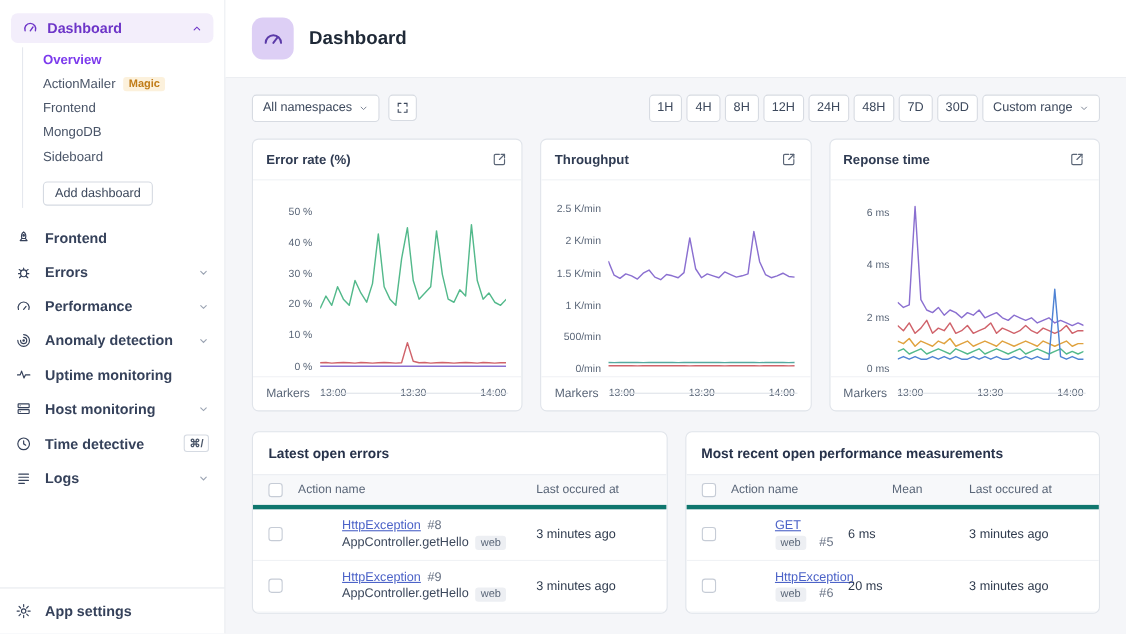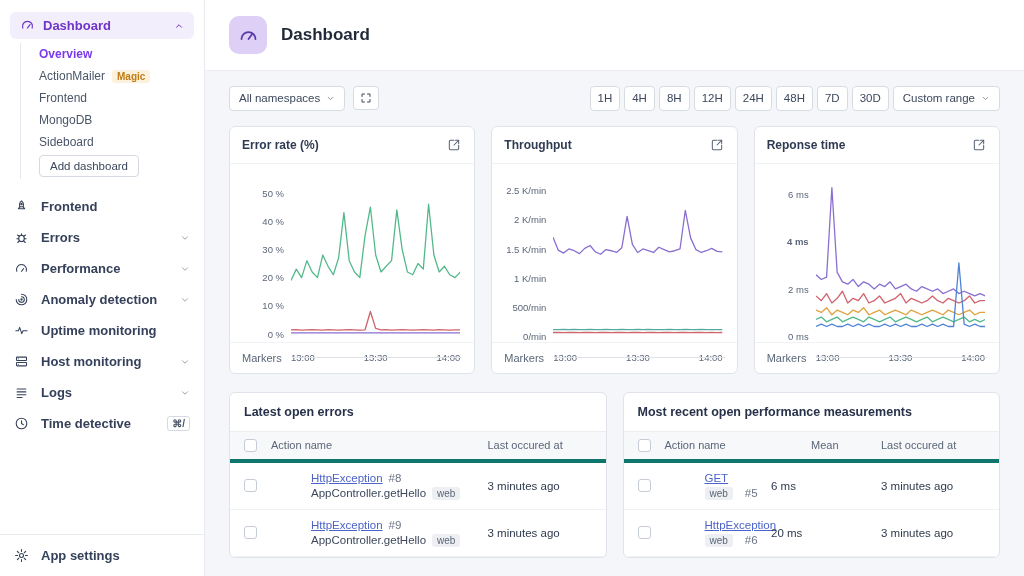--- a/index.html
+++ b/index.html
@@ -8,21 +8,21 @@
   button { font-family:inherit; }
 
   
   .sidebar { width:205px; flex-shrink:0; background:#fff; border-right:1px solid #e7eaee; display:flex; flex-direction:column; padding-top:10px; }
   .dash-box { margin:2px 10px 4px; background:#f3eefb; border-radius:6px; display:flex; align-items:center; gap:8px; padding:6px 10px; color:#6d35c8; font-weight:700; font-size:13px; cursor:pointer; }
   .dash-box .chev { margin-left:auto; color:#6d35c8; display:flex; }
   .sub-list { margin-left:20px; border-left:1px solid #e5e8ee; padding-left:18px; display:flex; flex-direction:column; }
   .sub-item { padding:4px 0; font-size:12px; color:#4a5568; cursor:pointer; display:flex; align-items:center; gap:7px; }
   .sub-item.active { color:#7c3aed; font-weight:600; }
   .badge-magic { background:#fcf1dc; color:#c07c18; font-size:10px; padding:1px 5px; border-radius:3px; font-weight:600; }
-  .add-btn { margin:2px 0 2px; background:#fff; border:1px solid #d5dae2; border-radius:4px; padding:4px 10px; font-size:11.5px; color:#3c485c; width:fit-content; cursor:pointer; }
+  .add-btn { margin:12px 0 2px; background:#fff; border:1px solid #d5dae2; border-radius:4px; padding:4px 10px; font-size:11.5px; color:#3c485c; width:fit-content; cursor:pointer; }
   .nav { margin-top:12px; display:flex; flex-direction:column; }
   .nav-item { display:flex; align-items:center; gap:12px; padding:8px 14px; font-size:13px; font-weight:600; color:#35415a; cursor:pointer; }
   .nav-item svg.ic { flex-shrink:0; }
   .nav-item .chev { margin-left:auto; color:#9aa3b2; display:flex; }
   .shortcut { margin-left:auto; border:1px solid #d5dae2; border-radius:3px; font-size:10px; padding:1px 4px; color:#4a5568; background:#fff; }
   .sidebar-bottom { margin-top:auto; border-top:1px solid #e7eaee; padding:13px 14px; display:flex; align-items:center; gap:12px; font-size:13px; font-weight:600; color:#35415a; cursor:pointer; }
 
   
   .main { flex:1; display:flex; flex-direction:column; min-width:0; }
   .main-header { background:#fff; border-bottom:1px solid #eceef2; padding:16px 24px; display:flex; align-items:center; gap:14px; }
@@ -162,36 +162,36 @@
         </svg>
       <span>Host monitoring</span>
       <span class="chev">
           <svg width="10" height="10" viewBox="0 0 24 24" fill="none" stroke="currentColor" stroke-width="2.4" stroke-linecap="round">
             <path d="M6 9l6 6 6-6"></path>
           </svg>
         </span>
     </div>
     <div class="nav-item">
       <svg class="ic" width="15" height="15" viewBox="0 0 24 24" fill="none" stroke="currentColor" stroke-width="1.7" stroke-linecap="round">
+          <circle cx="12" cy="12" r="8.5"></circle>
+          <path d="M12 7.5V12l3 2"></path>
+        </svg>
+      <span>Time detective</span>
+      <span class="shortcut">⌘/</span>
+    </div>
+    <div class="nav-item">
+      <svg class="ic" width="15" height="15" viewBox="0 0 24 24" fill="none" stroke="currentColor" stroke-width="1.7" stroke-linecap="round">
           <path d="M5 6.5h14M5 11h14M5 15.5h14M5 20h8"></path>
         </svg>
       <span>Logs</span>
       <span class="chev">
           <svg width="10" height="10" viewBox="0 0 24 24" fill="none" stroke="currentColor" stroke-width="2.4" stroke-linecap="round">
             <path d="M6 9l6 6 6-6"></path>
           </svg>
         </span>
-    </div>
-    <div class="nav-item">
-      <svg class="ic" width="15" height="15" viewBox="0 0 24 24" fill="none" stroke="currentColor" stroke-width="1.7" stroke-linecap="round">
-          <circle cx="12" cy="12" r="8.5"></circle>
-          <path d="M12 7.5V12l3 2"></path>
-        </svg>
-      <span>Time detective</span>
-      <span class="shortcut">⌘/</span>
     </div>
   </nav>
 
   <div class="sidebar-bottom">
     <svg class="ic" width="15" height="15" viewBox="0 0 24 24" fill="none" stroke="currentColor" stroke-width="1.7" stroke-linecap="round">
         <circle cx="12" cy="12" r="3.2"></circle>
         <path d="M12 2.5v3.2M12 18.3v3.2M2.5 12h3.2M18.3 12h3.2M5.3 5.3l2.3 2.3M16.4 16.4l2.3 2.3M18.7 5.3l-2.3 2.3M7.6 16.4l-2.3 2.3"></path>
       </svg>
     <span>App settings</span>
   </div>
@@ -331,21 +331,21 @@
                 <path d="M12 4H6a2 2 0 0 0-2 2v12a2 2 0 0 0 2 2h12a2 2 0 0 0 2-2v-6"></path>
                 <path d="M14.5 4H20v5.5"></path>
                 <path d="M20 4l-8 8"></path>
               </svg>
             </button>
         </div>
         <div class="chart">
             <div class="ylabels">
               <span style="top: 94.4444%;">0 ms</span>
               <span style="top: 66.6667%;">2 ms</span>
-              <span style="top: 38.8889%; font-weight: bold;">4 ms</span>
+              <span style="top: 38.8889%;">4 ms</span>
               <span style="top: 11.1111%;">6 ms</span>
             </div>
             <div class="plot">
               <svg viewBox="0 0 100 100" preserveAspectRatio="none">
                 <polyline points="0.00,58.33 3.13,61.11 6.25,59.72 9.38,6.94 12.50,56.94 15.63,62.50 18.75,63.89 21.88,61.11 25.00,65.28 28.13,62.50 31.25,63.89 34.38,66.67 37.50,63.89 40.63,65.28 43.75,62.50 46.88,66.67 50.00,65.28 53.13,63.89 56.25,66.67 59.38,68.06 62.50,65.28 65.63,66.67 68.75,68.06 71.88,66.67 75.00,69.44 78.13,68.06 81.25,66.67 84.38,69.44 87.50,68.06 90.63,69.44 93.75,70.83 96.88,69.44 100.00,70.83" fill="none" stroke="#8a6fd0" stroke-width="1.3" stroke-linejoin="round" vector-effect="non-scaling-stroke"></polyline>
                 <polyline points="0.00,70.83 3.13,73.61 6.25,69.44 9.38,75.00 12.50,72.22 15.63,68.06 18.75,75.00 21.88,72.22 25.00,73.61 28.13,69.44 31.25,75.00 34.38,73.61 37.50,70.83 40.63,75.00 43.75,73.61 46.88,72.22 50.00,69.44 53.13,75.00 56.25,72.22 59.38,73.61 62.50,75.00 65.63,73.61 68.75,70.83 71.88,73.61 75.00,75.00 78.13,72.22 81.25,73.61 84.38,75.00 87.50,73.61 90.63,70.83 93.75,75.00 96.88,73.61 100.00,73.61" fill="none" stroke="#d0636b" stroke-width="1.3" stroke-linejoin="round" vector-effect="non-scaling-stroke"></polyline>
                 <polyline points="0.00,79.17 3.13,80.56 6.25,77.78 9.38,81.94 12.50,79.17 15.63,80.56 18.75,81.94 21.88,79.17 25.00,80.56 28.13,77.78 31.25,81.94 34.38,80.56 37.50,79.17 40.63,81.94 43.75,80.56 46.88,79.17 50.00,80.56 53.13,81.94 56.25,79.17 59.38,80.56 62.50,81.94 65.63,80.56 68.75,79.17 71.88,80.56 75.00,81.94 78.13,79.17 81.25,80.56 84.38,81.94 87.50,80.56 90.63,79.17 93.75,81.94 96.88,80.56 100.00,80.56" fill="none" stroke="#e0a23f" stroke-width="1.3" stroke-linejoin="round" vector-effect="non-scaling-stroke"></polyline>
                 <polyline points="0.00,84.72 3.13,83.33 6.25,86.11 9.38,84.72 12.50,83.33 15.63,86.11 18.75,84.72 21.88,83.33 25.00,84.72 28.13,86.11 31.25,83.33 34.38,84.72 37.50,86.11 40.63,84.72 43.75,83.33 46.88,86.11 50.00,84.72 53.13,83.33 56.25,84.72 59.38,86.11 62.50,84.72 65.63,83.33 68.75,86.11 71.88,84.72 75.00,83.33 78.13,84.72 81.25,86.11 84.38,84.72 87.50,83.33 90.63,86.11 93.75,84.72 96.88,86.11 100.00,84.72" fill="none" stroke="#53b98b" stroke-width="1.3" stroke-linejoin="round" vector-effect="non-scaling-stroke"></polyline>
                 <polyline points="0.00,88.89 3.13,87.50 6.25,88.89 9.38,87.50 12.50,88.89 15.63,88.89 18.75,87.50 21.88,88.89 25.00,87.50 28.13,88.89 31.25,87.50 34.38,88.89 37.50,88.89 40.63,87.50 43.75,88.89 46.88,87.50 50.00,88.89 53.13,87.50 56.25,88.89 59.38,88.89 62.50,87.50 65.63,88.89 68.75,87.50 71.88,88.89 75.00,87.50 78.13,88.89 81.25,88.89 84.38,51.39 87.50,87.50 90.63,88.89 93.75,87.50 96.88,88.89 100.00,88.89" fill="none" stroke="#4f83d4" stroke-width="1.3" stroke-linejoin="round" vector-effect="non-scaling-stroke"></polyline>
               </svg>

